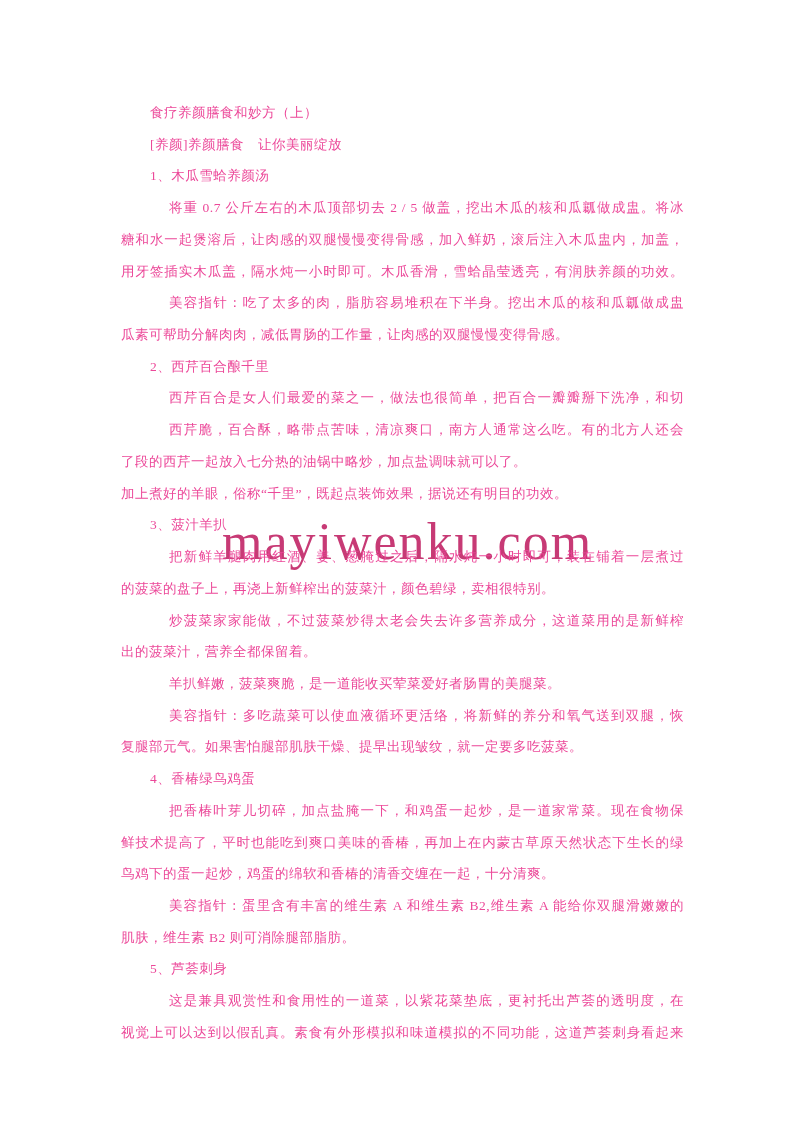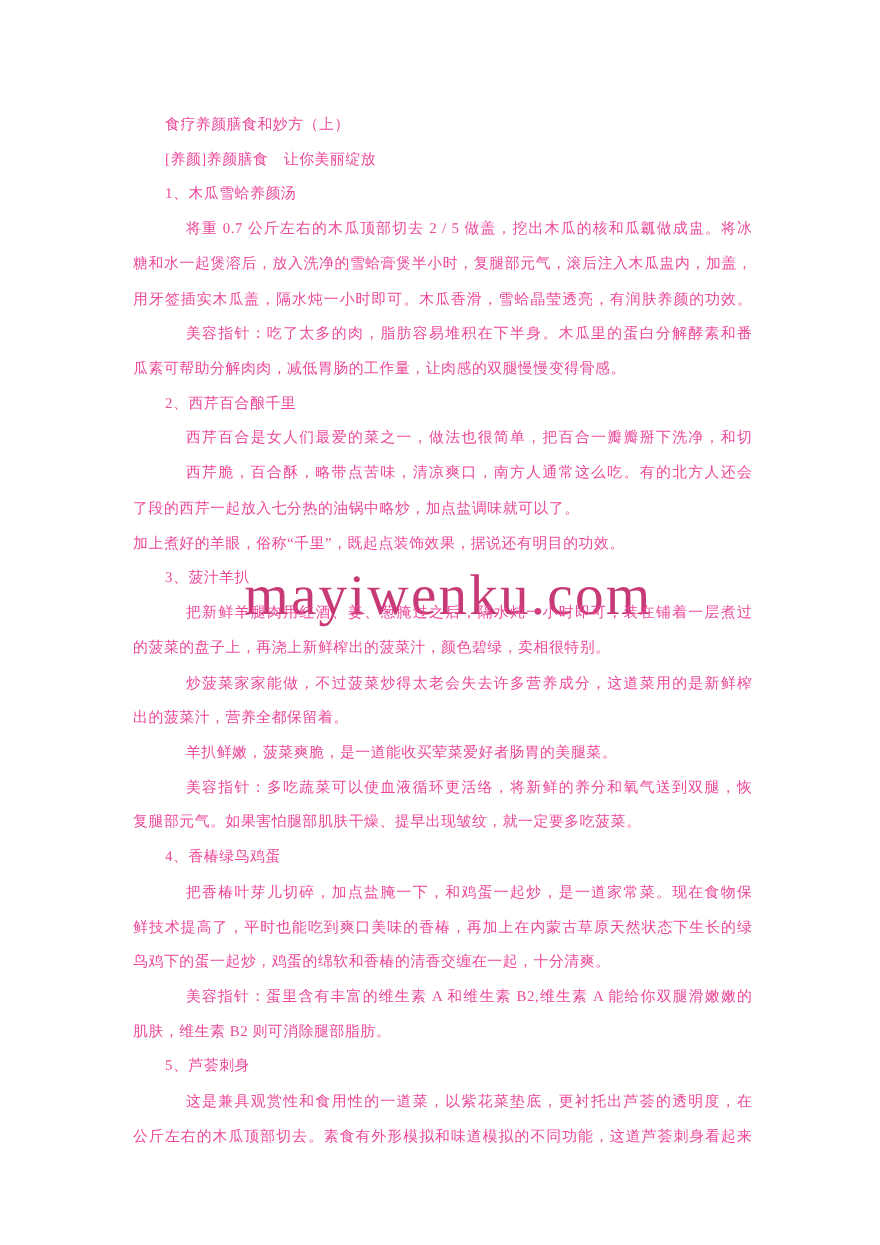--- a/index.html
+++ b/index.html
@@ -55,23 +55,23 @@
 </head>
 <body>
 
 <div class="page">
   <div class="watermark">mayiwenku.com</div>
   <div class="content">
       <div class="line heading">食疗养颜膳食和妙方（上）</div>
       <div class="line heading">[养颜]养颜膳食　让你美丽绽放</div>
       <div class="line heading">1、木瓜雪蛤养颜汤</div>
       <div class="line first j">将重 0.7 公斤左右的木瓜顶部切去 2 / 5 做盖，挖出木瓜的核和瓜瓤做成盅。将冰</div>
-      <div class="line cont j">糖和水一起煲溶后，放入洗净的雪蛤膏煲半小时，复腿部元气，滚后注入木瓜盅内，加盖，</div>
+      <div class="line cont j">糖和水一起煲溶后，让肉感的双腿慢慢变得骨感，加入鲜奶，滚后注入木瓜盅内，加盖，</div>
       <div class="line cont j">用牙签插实木瓜盖，隔水炖一小时即可。木瓜香滑，雪蛤晶莹透亮，有润肤养颜的功效。</div>
-      <div class="line first j">美容指针：吃了太多的肉，脂肪容易堆积在下半身。木瓜里的蛋白分解酵素和番</div>
+      <div class="line first j">美容指针：吃了太多的肉，脂肪容易堆积在下半身。挖出木瓜的核和瓜瓤做成盅</div>
       <div class="line cont">瓜素可帮助分解肉肉，减低胃肠的工作量，让肉感的双腿慢慢变得骨感。</div>
       <div class="line heading">2、西芹百合酿千里</div>
       <div class="line first j">西芹百合是女人们最爱的菜之一，做法也很简单，把百合一瓣瓣掰下洗净，和切</div>
       <div class="line first j">西芹脆，百合酥，略带点苦味，清凉爽口，南方人通常这么吃。有的北方人还会</div>
       <div class="line cont">了段的西芹一起放入七分热的油锅中略炒，加点盐调味就可以了。</div>
       <div class="line cont">加上煮好的羊眼，俗称“千里”，既起点装饰效果，据说还有明目的功效。</div>
       <div class="line heading">3、菠汁羊扒</div>
       <div class="line first j">把新鲜羊腿肉用红酒、姜、葱腌过之后，隔水炖一小时即可，装在铺着一层煮过</div>
       <div class="line cont">的菠菜的盘子上，再浇上新鲜榨出的菠菜汁，颜色碧绿，卖相很特别。</div>
       <div class="line first j">炒菠菜家家能做，不过菠菜炒得太老会失去许多营养成分，这道菜用的是新鲜榨</div>
@@ -80,15 +80,15 @@
       <div class="line first j">美容指针：多吃蔬菜可以使血液循环更活络，将新鲜的养分和氧气送到双腿，恢</div>
       <div class="line cont">复腿部元气。如果害怕腿部肌肤干燥、提早出现皱纹，就一定要多吃菠菜。</div>
       <div class="line heading">4、香椿绿鸟鸡蛋</div>
       <div class="line first j">把香椿叶芽儿切碎，加点盐腌一下，和鸡蛋一起炒，是一道家常菜。现在食物保</div>
       <div class="line cont j">鲜技术提高了，平时也能吃到爽口美味的香椿，再加上在内蒙古草原天然状态下生长的绿</div>
       <div class="line cont">鸟鸡下的蛋一起炒，鸡蛋的绵软和香椿的清香交缠在一起，十分清爽。</div>
       <div class="line first j">美容指针：蛋里含有丰富的维生素 A 和维生素 B2,维生素 A 能给你双腿滑嫩嫩的</div>
       <div class="line cont">肌肤，维生素 B2 则可消除腿部脂肪。</div>
       <div class="line heading">5、芦荟刺身</div>
       <div class="line first j">这是兼具观赏性和食用性的一道菜，以紫花菜垫底，更衬托出芦荟的透明度，在</div>
-      <div class="line cont j">公斤左右的木瓜顶部切去。素食有外形模拟和味道模拟的不同功能，这道芦荟刺身看起来</div>
+      <div class="line cont j">视觉上可以达到以假乱真。素食有外形模拟和味道模拟的不同功能，这道芦荟刺身看起来</div>
     </div>
 </div>
 
 </body></html>

